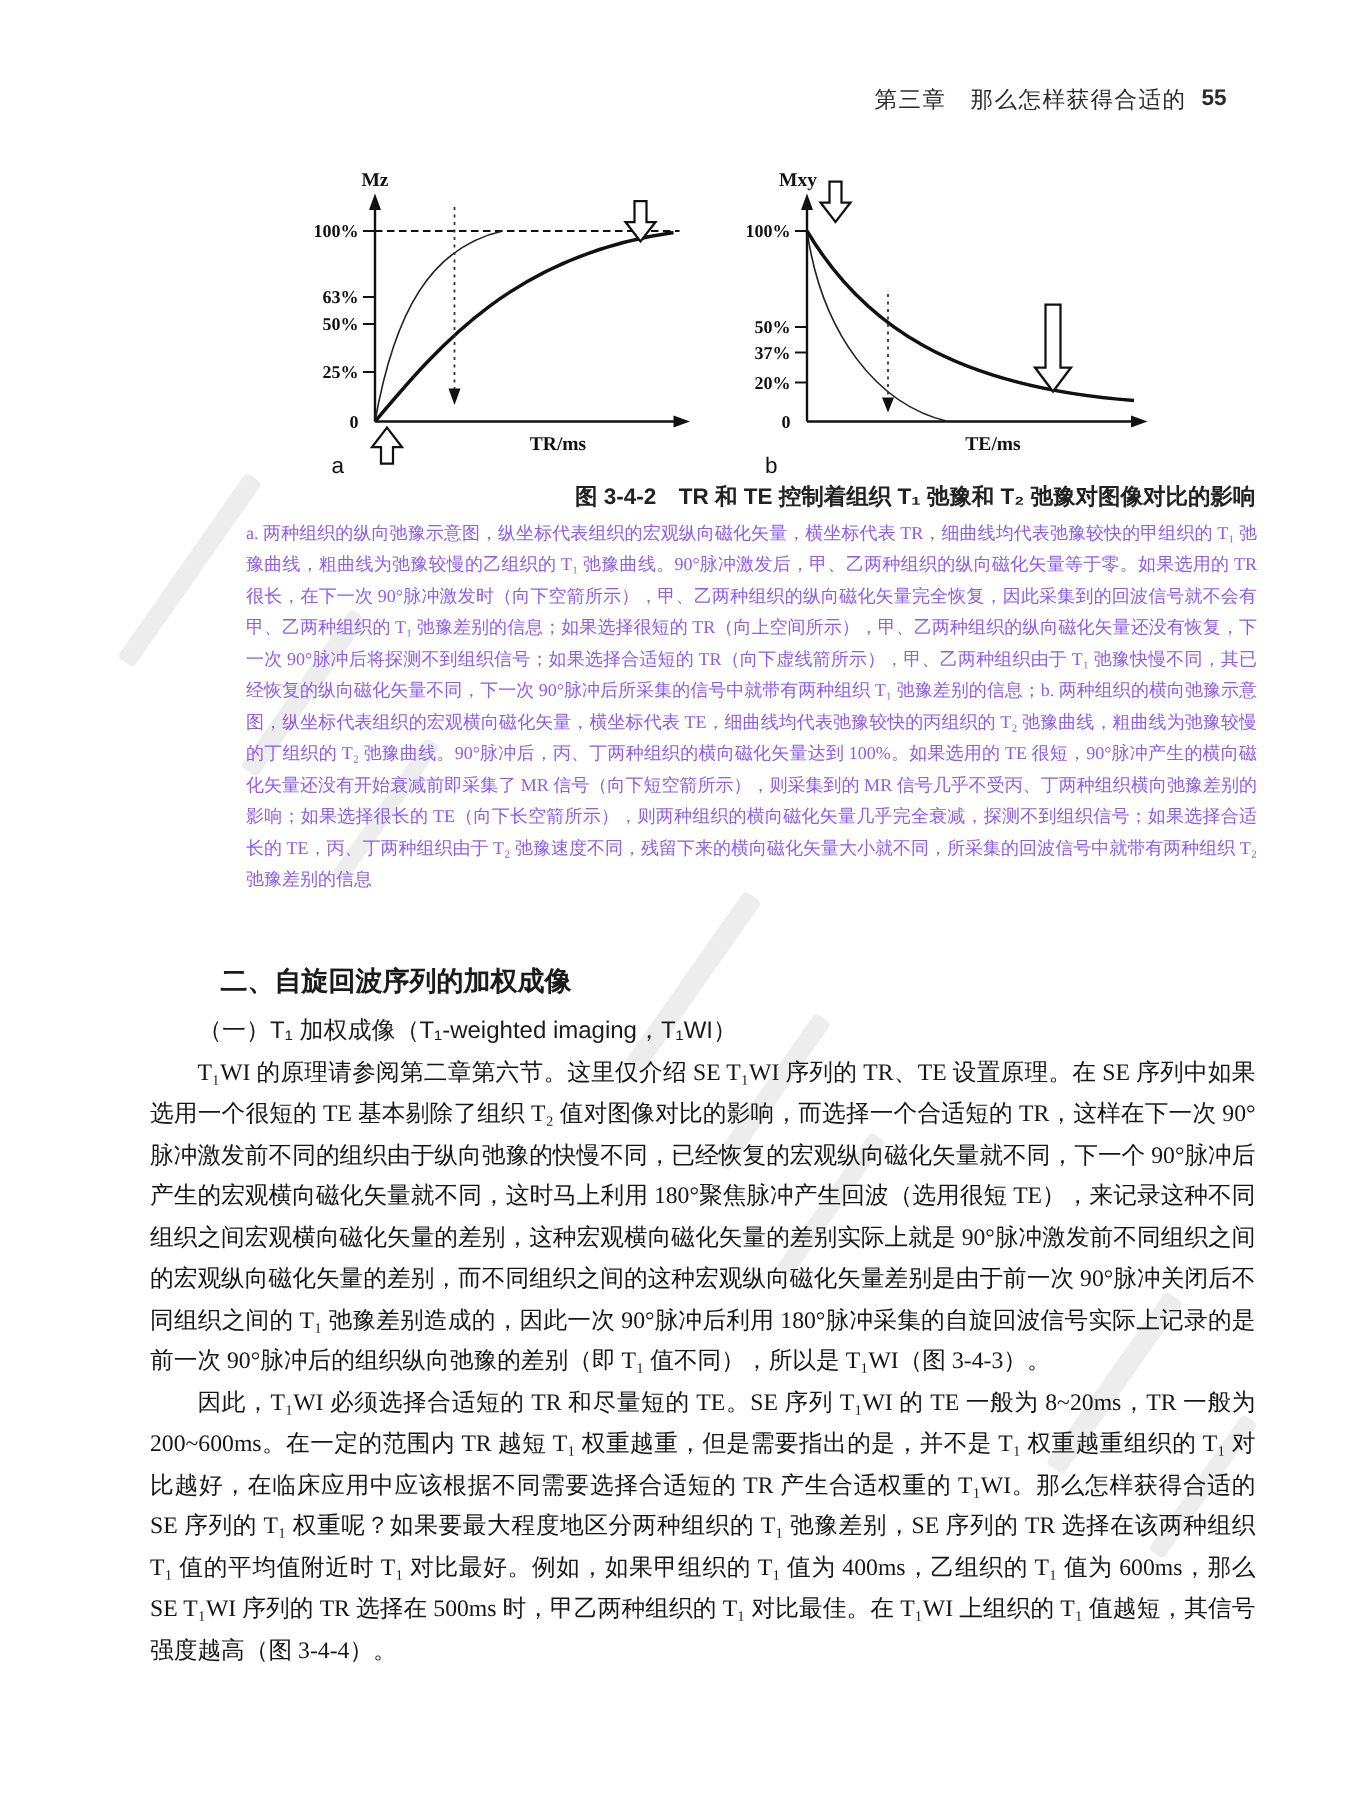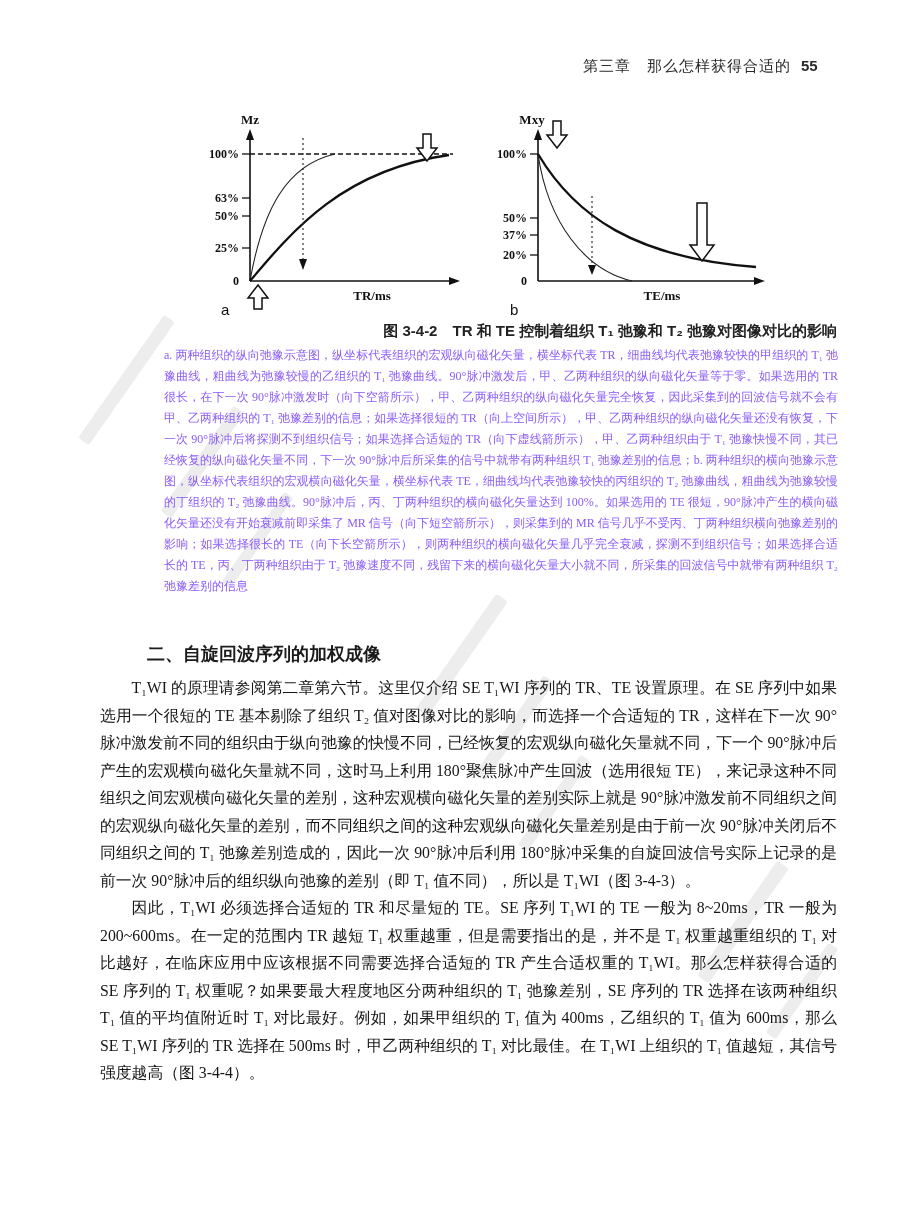--- a/index.html
+++ b/index.html
@@ -129,18 +129,19 @@
         <text class="panel-lab" x="30" y="207">b</text>
       </svg>
     </div>
 
     <div class="cap-title">图 3-4-2　TR 和 TE 控制着组织 T₁ 弛豫和 T₂ 弛豫对图像对比的影响</div>
     <div class="cap-body">a. 两种组织的纵向弛豫示意图，纵坐标代表组织的宏观纵向磁化矢量，横坐标代表 TR，细曲线均代表弛豫较快的甲组织的 T₁ 弛豫曲线，粗曲线为弛豫较慢的乙组织的 T₁ 弛豫曲线。90°脉冲激发后，甲、乙两种组织的纵向磁化矢量等于零。如果选用的 TR 很长，在下一次 90°脉冲激发时（向下空箭所示），甲、乙两种组织的纵向磁化矢量完全恢复，因此采集到的回波信号就不会有甲、乙两种组织的 T₁ 弛豫差别的信息；如果选择很短的 TR（向上空间所示），甲、乙两种组织的纵向磁化矢量还没有恢复，下一次 90°脉冲后将探测不到组织信号；如果选择合适短的 TR（向下虚线箭所示），甲、乙两种组织由于 T₁ 弛豫快慢不同，其已经恢复的纵向磁化矢量不同，下一次 90°脉冲后所采集的信号中就带有两种组织 T₁ 弛豫差别的信息；b. 两种组织的横向弛豫示意图，纵坐标代表组织的宏观横向磁化矢量，横坐标代表 TE，细曲线均代表弛豫较快的丙组织的 T₂ 弛豫曲线，粗曲线为弛豫较慢的丁组织的 T₂ 弛豫曲线。90°脉冲后，丙、丁两种组织的横向磁化矢量达到 100%。如果选用的 TE 很短，90°脉冲产生的横向磁化矢量还没有开始衰减前即采集了 MR 信号（向下短空箭所示），则采集到的 MR 信号几乎不受丙、丁两种组织横向弛豫差别的影响；如果选择很长的 TE（向下长空箭所示），则两种组织的横向磁化矢量几乎完全衰减，探测不到组织信号；如果选择合适长的 TE，丙、丁两种组织由于 T₂ 弛豫速度不同，残留下来的横向磁化矢量大小就不同，所采集的回波信号中就带有两种组织 T₂ 弛豫差别的信息</div>
 
     <div class="sec-head">二、自旋回波序列的加权成像</div>
 
     <div class="bodytext">
+      <p class="sub-head">（一）T₁ 加权成像（T₁-weighted imaging，T₁WI）</p>
       <p>T₁WI 的原理请参阅第二章第六节。这里仅介绍 SE T₁WI 序列的 TR、TE 设置原理。在 SE 序列中如果选用一个很短的 TE 基本剔除了组织 T₂ 值对图像对比的影响，而选择一个合适短的 TR，这样在下一次 90°脉冲激发前不同的组织由于纵向弛豫的快慢不同，已经恢复的宏观纵向磁化矢量就不同，下一个 90°脉冲后产生的宏观横向磁化矢量就不同，这时马上利用 180°聚焦脉冲产生回波（选用很短 TE），来记录这种不同组织之间宏观横向磁化矢量的差别，这种宏观横向磁化矢量的差别实际上就是 90°脉冲激发前不同组织之间的宏观纵向磁化矢量的差别，而不同组织之间的这种宏观纵向磁化矢量差别是由于前一次 90°脉冲关闭后不同组织之间的 T₁ 弛豫差别造成的，因此一次 90°脉冲后利用 180°脉冲采集的自旋回波信号实际上记录的是前一次 90°脉冲后的组织纵向弛豫的差别（即 T₁ 值不同），所以是 T₁WI（图 3-4-3）。</p>
       <p>因此，T₁WI 必须选择合适短的 TR 和尽量短的 TE。SE 序列 T₁WI 的 TE 一般为 8~20ms，TR 一般为 200~600ms。在一定的范围内 TR 越短 T₁ 权重越重，但是需要指出的是，并不是 T₁ 权重越重组织的 T₁ 对比越好，在临床应用中应该根据不同需要选择合适短的 TR 产生合适权重的 T₁WI。那么怎样获得合适的 SE 序列的 T₁ 权重呢？如果要最大程度地区分两种组织的 T₁ 弛豫差别，SE 序列的 TR 选择在该两种组织 T₁ 值的平均值附近时 T₁ 对比最好。例如，如果甲组织的 T₁ 值为 400ms，乙组织的 T₁ 值为 600ms，那么 SE T₁WI 序列的 TR 选择在 500ms 时，甲乙两种组织的 T₁ 对比最佳。在 T₁WI 上组织的 T₁ 值越短，其信号强度越高（图 3-4-4）。</p>
     </div>
 
   </div>
 </div>
 
 </body></html>

